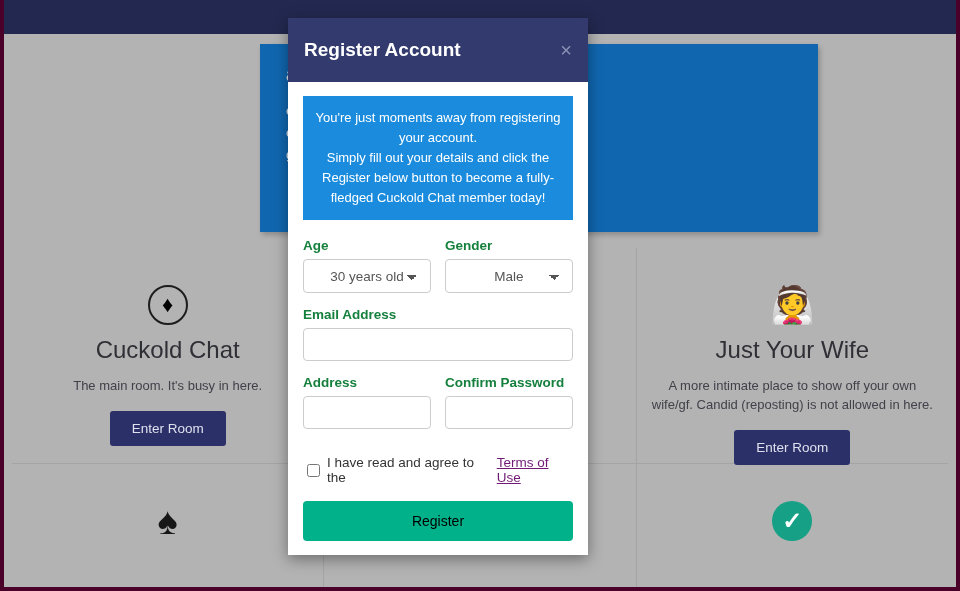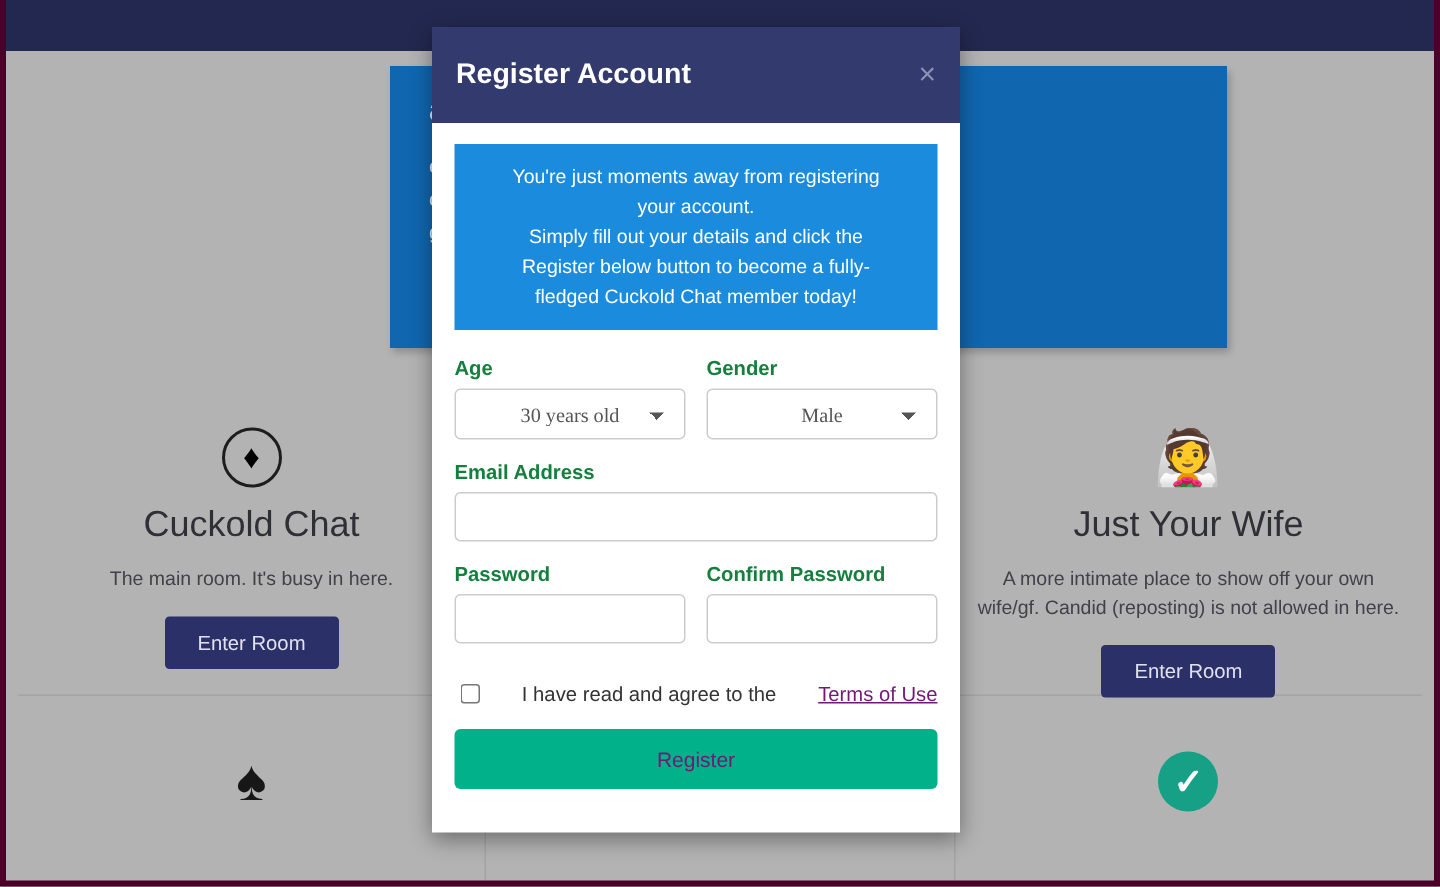--- a/index.html
+++ b/index.html
@@ -128,21 +128,21 @@
     color: #fff;
     display: flex; align-items: center; justify-content: center;
     font-size: 24px; font-weight: bold;
   }
   .wife-emoji { font-size: 36px; line-height: 1; }
 
   
   .modal-shadow {
     position: absolute;
     left: 288px; top: 18px;
-    width: 352px; height: 537px;
+    width: 300px; height: 537px;
     background: #fff;
     box-shadow: 0 4px 14px rgba(0,0,0,0.4);
   }
   .modal-header {
     height: 64px;
     background: #323a6e;
     display: flex;
     align-items: center;
     justify-content: space-between;
     padding: 0 16px;
@@ -201,21 +201,20 @@
     -webkit-appearance: none;
     appearance: none;
     background-image:
       linear-gradient(45deg, transparent 50%, #555 50%),
       linear-gradient(135deg, #555 50%, transparent 50%);
     background-position:
       calc(100% - 18px) 15px,
       calc(100% - 13px) 15px;
     background-size: 5px 5px, 5px 5px;
     background-repeat: no-repeat;
-    font-family: Liberation Serif, serif;
   }
   input.fi { height: 33px; }
 
   .terms-row {
     display: flex;
     align-items: center;
     gap: 7px;
     margin: 12px 0 16px 4px;
     font-size: 13.5px;
     color: #333;
@@ -223,21 +222,21 @@
   }
   .terms-row input[type=checkbox] {
     width: 13px; height: 13px; margin: 0;
   }
   .terms-link { color: #701a75; }
 
   .register-btn {
     display: block;
     width: 100%;
     background: #00b189;
-    color: #701a75;
+    color: #000000;
     font-size: 14px;
     border: none;
     border-radius: 4px;
     padding: 12px 12px;
     cursor: pointer;
     font-family: "Liberation Sans", sans-serif;
   }
 </style>
 </head>
 <body>
@@ -324,21 +323,21 @@
       </div>
     </div>
 
     <div class="form-col full">
       <label class="fl">Email Address</label>
       <input class="fi" type="text" value="" style="">
     </div>
 
     <div class="form-row">
       <div class="form-col">
-        <label class="fl">Password</label>
+        <label class="fl">Address</label>
         <input class="fi" type="password" value="" style="">
       </div>
       <div class="form-col">
         <label class="fl">Confirm Password</label>
         <input class="fi" type="password" value="" style="">
       </div>
     </div>
 
     <div class="terms-row">
       <input type="checkbox" style="">

